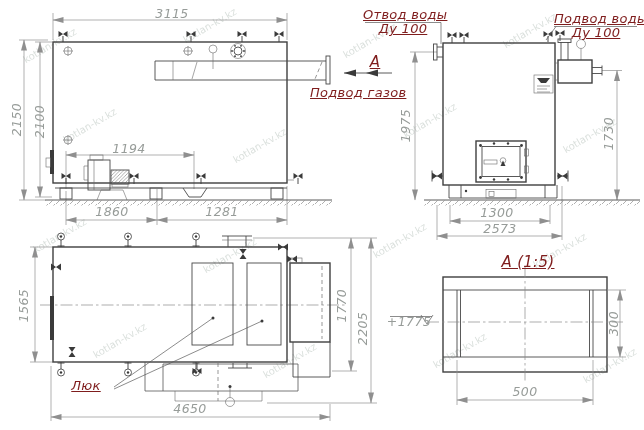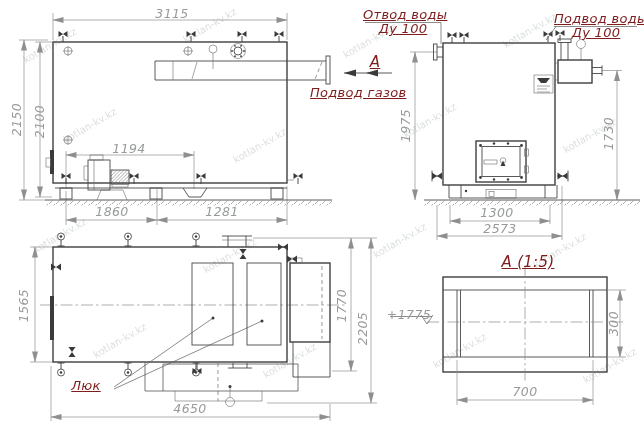--- a/index.html
+++ b/index.html
@@ -305,17 +305,17 @@
   <span class="txt dim" style="left:472px;top:205px;width:50px">1300</span>
   <span class="txt dim" style="left:475px;top:221px;width:50px">2573</span>
 
   <span class="txt dim rot" style="left:1px;top:298px;width:44px">1565</span>
   <span class="txt dim" style="left:163px;top:401px;width:54px">4650</span>
   <span class="txt dim rot" style="left:319px;top:298px;width:44px">1770</span>
   <span class="txt dim rot" style="left:340px;top:321px;width:44px">2205</span>
   <span class="txt lbl" style="left:69px;top:378px;width:34px">Люк</span>
 
   <span class="txt lbl big" style="left:496px;top:253px;width:64px">А  (1:5)</span>
-  <span class="txt dim" style="left:498px;top:384px;width:54px">700</span>
+  <span class="txt dim" style="left:498px;top:384px;width:54px">500</span>
   <span class="txt dim rot" style="left:591px;top:316px;width:44px">300</span>
-  <span class="txt dim" style="left:386px;top:307px;width:46px">+1775</span>
+  <span class="txt dim" style="left:386px;top:314px;width:46px">+1775</span>
 
 </div>
 
 </body></html>

